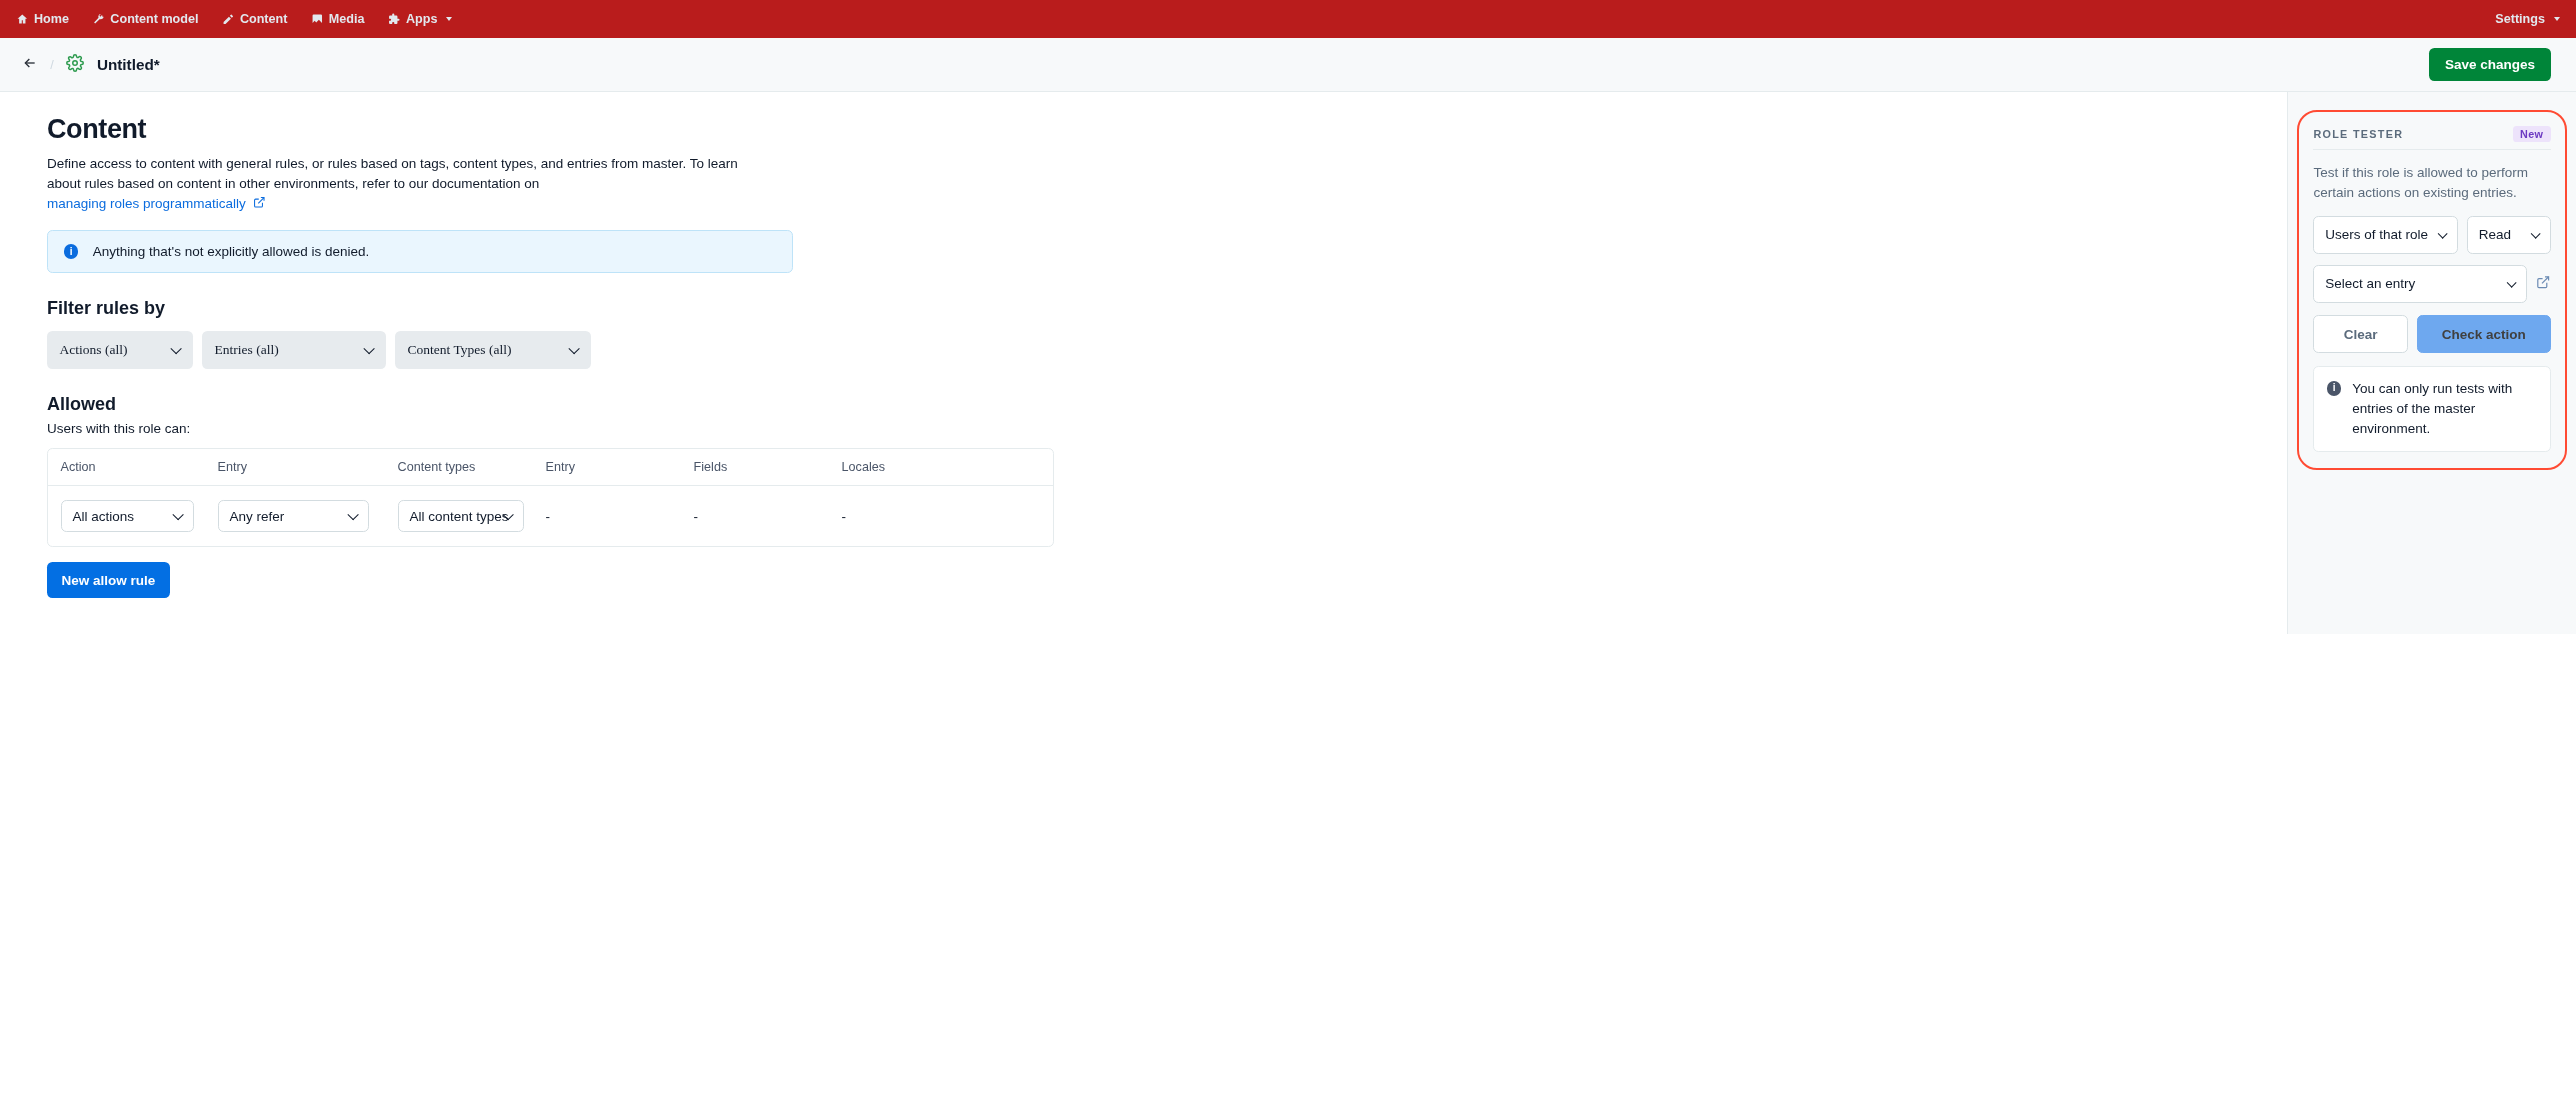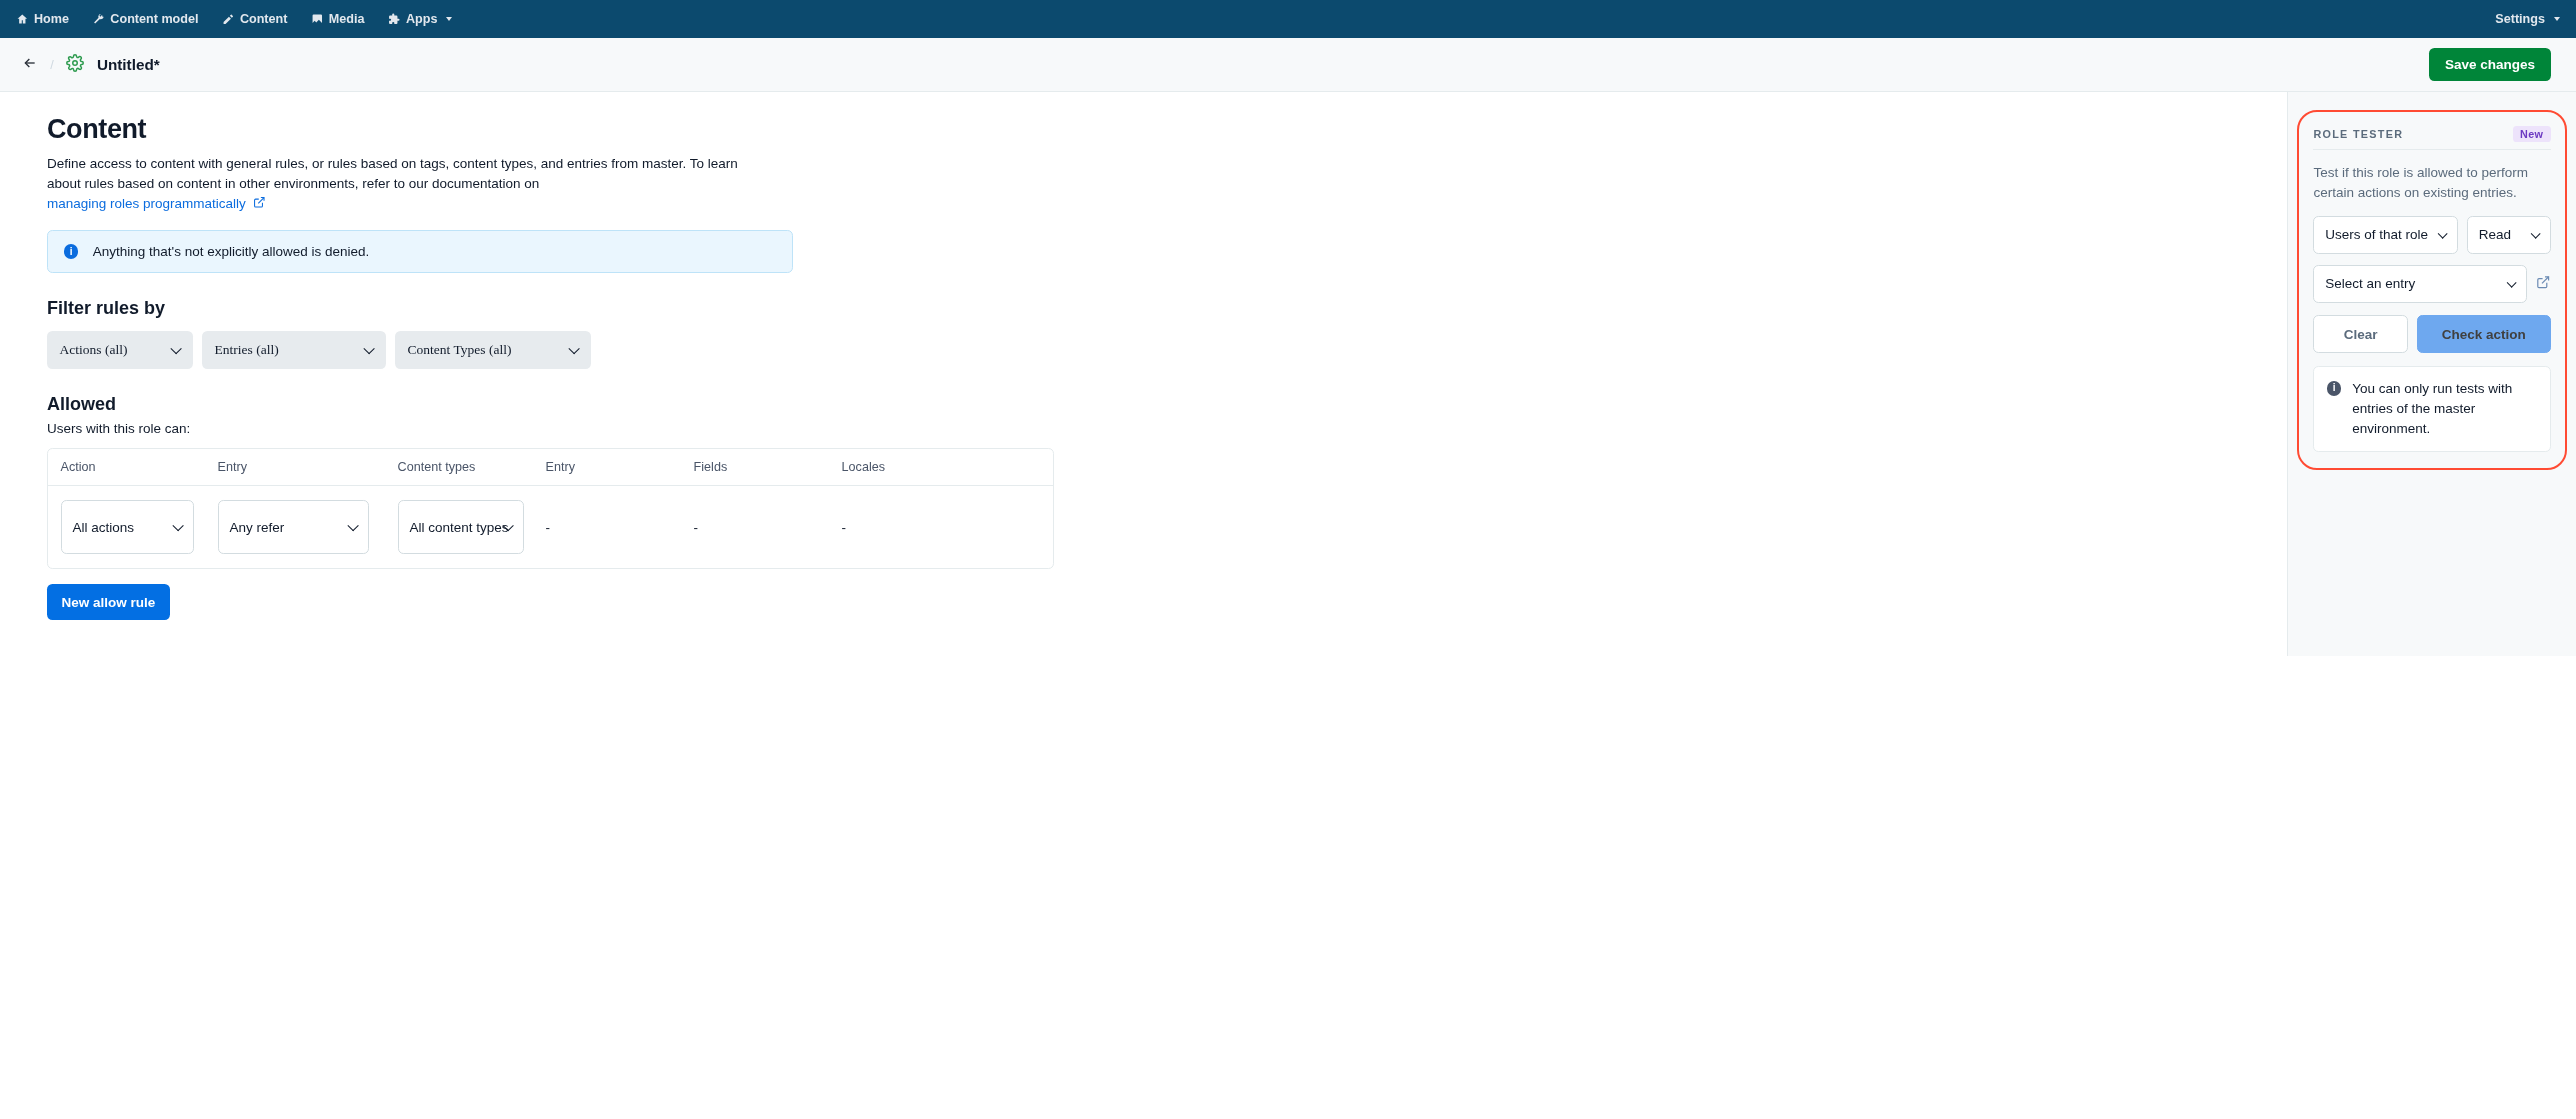--- a/index.html
+++ b/index.html
@@ -4,21 +4,21 @@
 <style>
   * { box-sizing: border-box; margin: 0; padding: 0; }
   body {
     font-family: -apple-system, BlinkMacSystemFont, "Segoe UI", Helvetica, Arial, sans-serif;
     font-size: 12.6px;
     color: #111b2b;
     background: #fff;
   }
   
   .topnav {
-    background: #0c4a6e;
+    background: #b91c1c;
     height: 38px;
     display: flex;
     align-items: center;
     padding: 12px 16px;
     color: #cfd9e0;
   }
   .topnav-left { display: flex; align-items: center; gap: 23.4px; }
   .topnav-item { display: flex; align-items: center; gap: 5.4px; cursor: pointer; font-weight: 600; color: #e2e8ee; }
   .topnav-spacer { flex: 1; }
   .nav-icon { width: 12.6px; height: 12.6px; display: inline-block; }
@@ -119,21 +119,21 @@
     grid-template-columns: 157px 180px 148px 148px 148px 148px;
     align-items: center;
     padding: 10.8px 12.6px;
   }
   .rules-head { border-bottom: 0.9px solid #e5ebed; color: #4a5568; font-size: 12.6px; font-weight: 500; }
   .rules-row { padding: 14.4px 12.6px; }
   .cell-select {
     border: 0.9px solid #d3dce0;
     background: #fff;
     border-radius: 5.4px;
-    height: 54px;
+    height: 32px;
     padding: 0 31px 0 10.8px;
     font-size: 13.5px;
     display: flex;
     align-items: center;
     position: relative;
     cursor: pointer;
     width: 133px;
     overflow: hidden;
     white-space: nowrap;
   }

